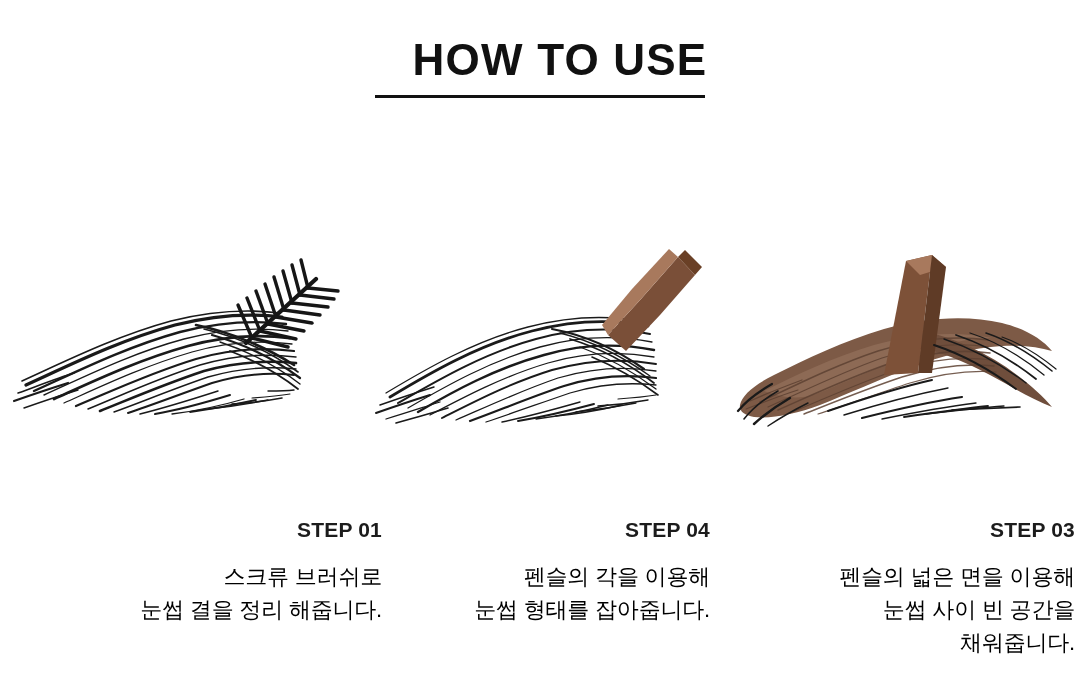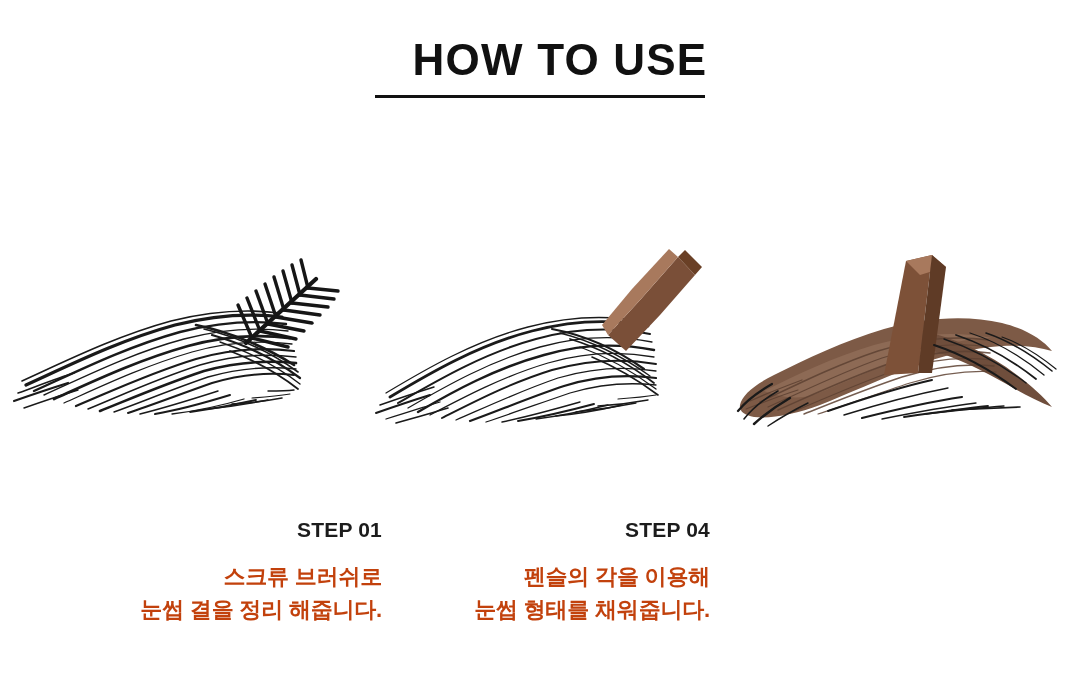--- a/index.html
+++ b/index.html
@@ -87,22 +87,22 @@
     font-size: 21px;
     font-weight: 700;
     letter-spacing: 0.2px;
     color: #1c1c1c;
     line-height: 24px;
     margin: 0 0 18px 0;
     white-space: nowrap;
   }
   .step-desc {
     font-size: 22px;
-    font-weight: 700;
-    color: #c2410c;
+    font-weight: 400;
+    color: #000000;
     line-height: 33px;
     white-space: pre-line;
     letter-spacing: -0.2px;
   }
 </style>
 </head>
 <body>
 
 <div id="header">
   <div id="page-title">HOW TO USE</div>
@@ -266,17 +266,23 @@
 
   <div class="step-col" id="step-col-1">
     <div class="step-label">STEP 01</div>
     <div class="step-desc">스크류 브러쉬로
 눈썹 결을 정리 해줍니다.</div>
   </div>
 
   <div class="step-col" id="step-col-2">
     <div class="step-label">STEP 04</div>
     <div class="step-desc">펜슬의 각을 이용해
-눈썹 형태를 채워줍니다.</div>
-  </div>
-
+눈썹 형태를 잡아줍니다.</div>
+  </div>
+
+  <div class="step-col" id="step-col-3">
+    <div class="step-label">STEP 03</div>
+    <div class="step-desc">펜슬의 넓은 면을 이용해
+눈썹 사이 빈 공간을
+채워줍니다.</div>
+  </div>
 
 </div>
 
 </body></html>

